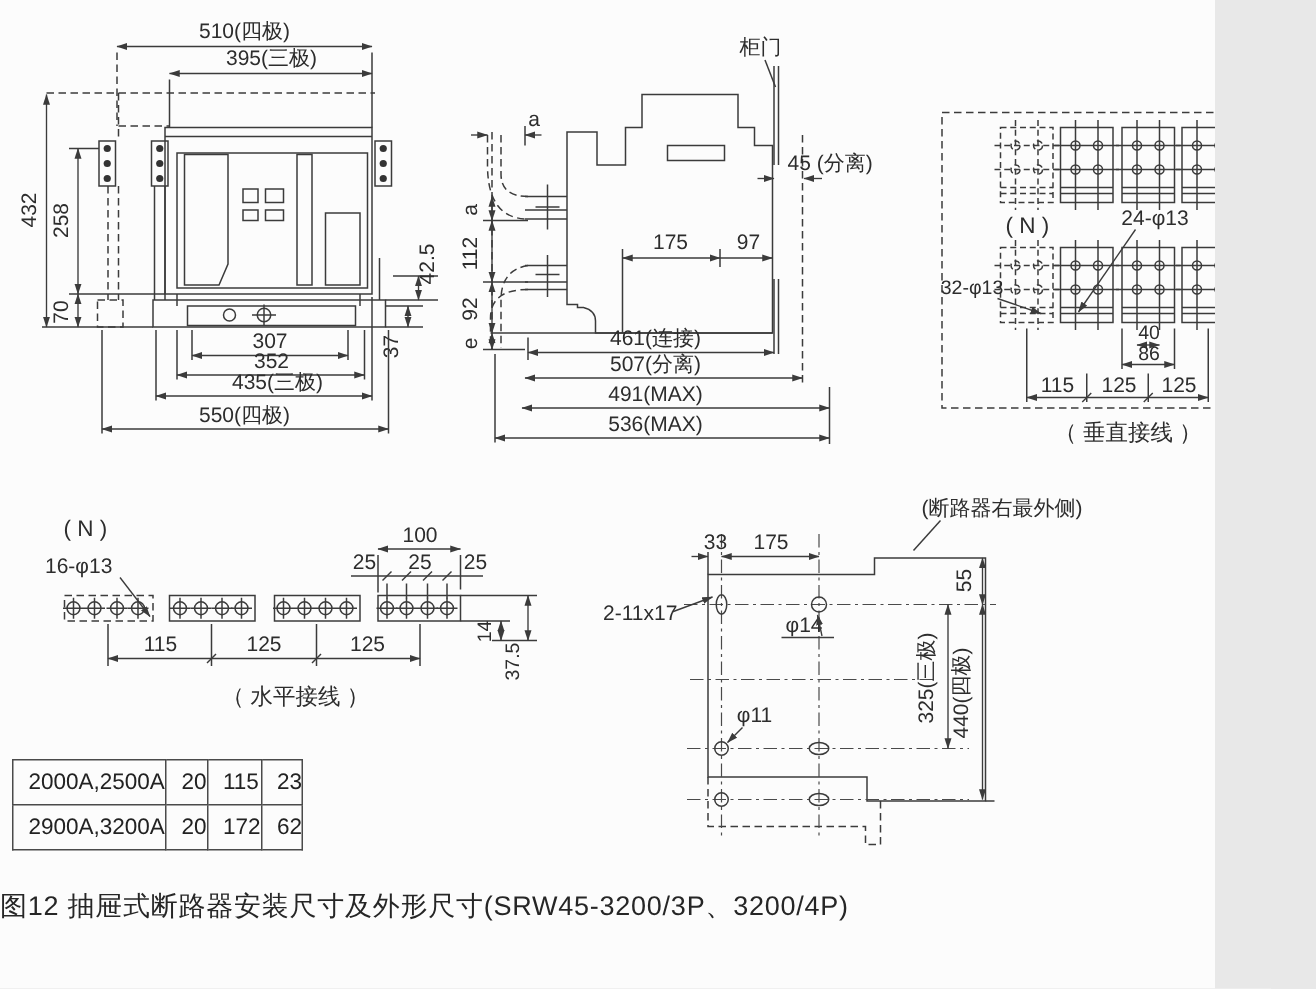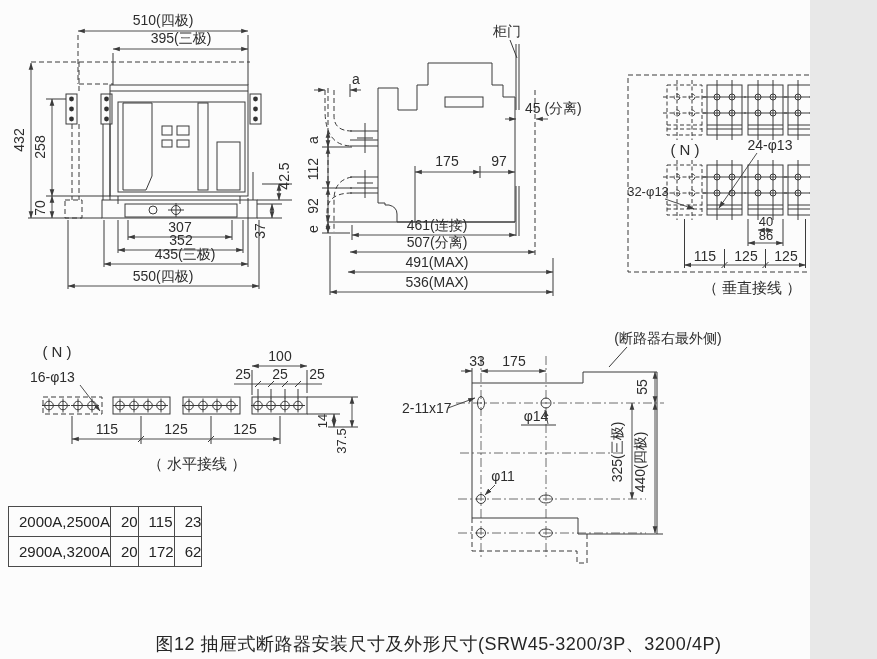--- a/index.html
+++ b/index.html
@@ -13,21 +13,21 @@
   svg .tick{stroke:#3b3b3b;stroke-width:1;}
   svg text{font-family:"Liberation Sans",sans-serif;font-size:13px;fill:#2d2d2d;}
   svg text.mid{text-anchor:middle;}
   svg text.t14{font-size:14px;}
   svg text.t15{font-size:15px;}
   #spec-table{position:absolute;left:8px;top:506px;border-collapse:collapse;
               font-size:15px;color:#222;}
   #spec-table td{border:1.6px solid #4a4a4a;padding:0 0 0 10px;height:29px;}
   #spec-table .c0{width:132px;} #spec-table .c1{width:90px;}
   #spec-table .c2{width:84px;}  #spec-table .c3{width:85px;}
-  #caption{position:absolute;left:0;top:632px;width:877px;text-align:center;
+  #caption{position:absolute;left:0;top:592px;width:877px;text-align:left;
            font-size:18px;color:#262626;letter-spacing:.5px;}
 </style>
 </head>
 <body>
 
 <div id="stage">
 <svg id="draw" width="877" height="659" viewBox="0 0 877 659">
   <defs>
     <marker id="mE" orient="auto" markerWidth="8" markerHeight="6" refX="7.6" refY="3">
           <path d="M0,0.4 L8,3 L0,5.6 Z" fill="#3b3b3b"></path>

